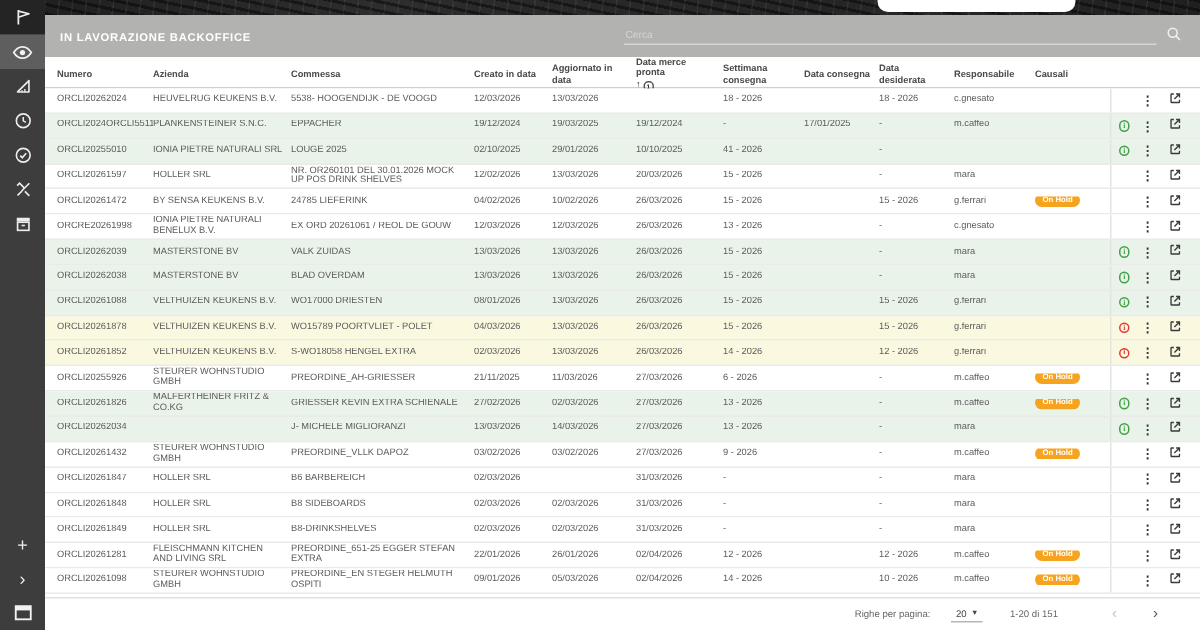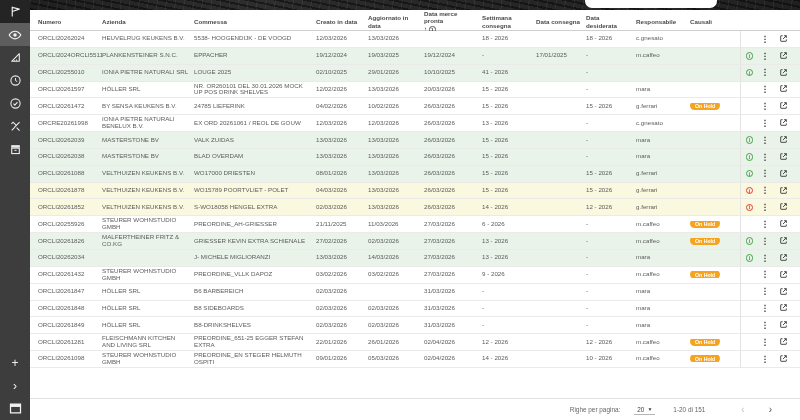--- a/index.html
+++ b/index.html
@@ -159,20 +159,32 @@
           </svg>
       </span>
     </div>
   </aside>
 
   <main>
     <div class="texture">
       <div class="banner-tab"></div>
     </div>
 
+    <div class="toolbar">
+      <h1>IN LAVORAZIONE BACKOFFICE</h1>
+      <div class="search">
+        <input type="text" placeholder="Cerca" style="">
+        <span>
+          <svg width="11" height="11" viewBox="0 0 24 24">
+              <circle cx="10.5" cy="10.5" r="6.5" stroke="#f2f2f2" stroke-width="2.2" fill="none"></circle>
+              <path d="M15.5 15.5L21 21" stroke="#f2f2f2" stroke-width="2.2"></path>
+            </svg>
+        </span>
+      </div>
+    </div>
 
     <div class="thead">
       <div class="th">Numero</div>
       <div class="th">Azienda</div>
       <div class="th">Commessa</div>
       <div class="th">Creato in data</div>
       <div class="th">Aggiornato in data</div>
       <div class="th">
         <span>Data merce pronta</span>
         <span class="sort">

